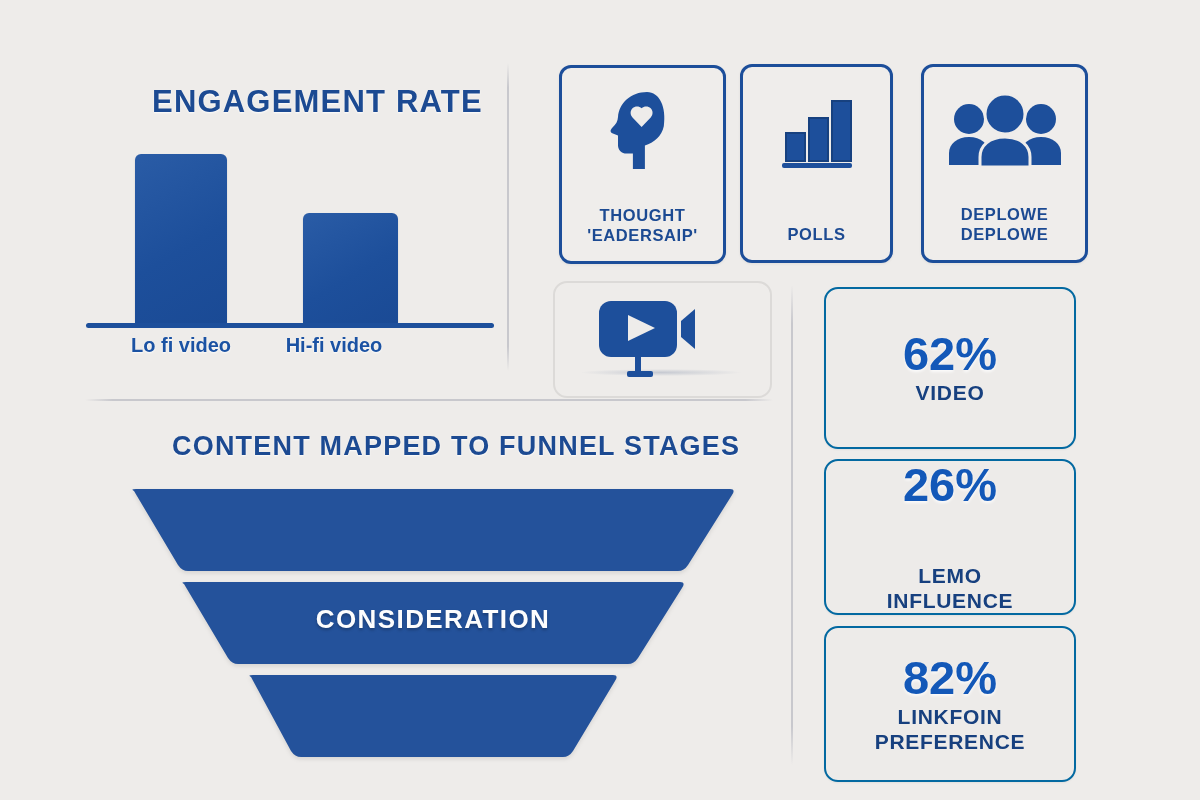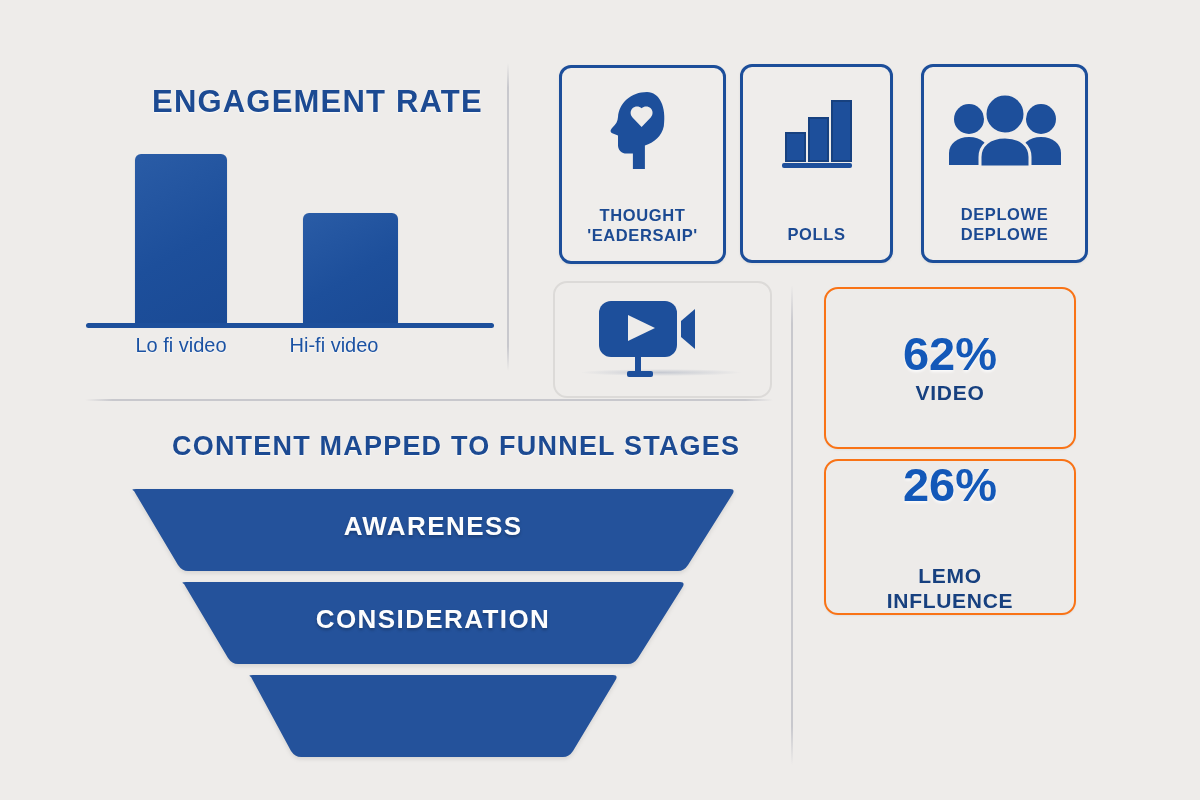--- a/index.html
+++ b/index.html
@@ -28,21 +28,21 @@
   .chart-plot{position:absolute;left:0;top:66px;width:420px;height:190px;}
   .bar{
     position:absolute;bottom:4px;
     background:linear-gradient(150deg,#2a5ca6 0%,#1d4f9b 55%,#1a4a95 100%);
     border-radius:6px 6px 0 0;
     box-shadow:0 1px 2px rgba(0,0,0,.12);
   }
   .axis-line{position:absolute;left:6px;bottom:0;width:408px;height:5px;
     background:#1d4f9b;border-radius:3px;}
   .bar-label{
-    position:absolute;top:262px;color:#1b52a3;font-size:20px;font-weight:normal;
+    position:absolute;top:262px;color:#1b52a3;font-size:20px;font-weight:bold;
     text-align:center;text-shadow:0 1px 2px rgba(255,255,255,.9);
   }
 
   
   .icon-card{
     position:absolute;background:#efedeb;
     border:3px solid #1c4e9a;border-radius:12px;
     display:flex;flex-direction:column;align-items:center;
     box-shadow:0 1px 3px rgba(0,0,0,.06);
   }
@@ -70,21 +70,21 @@
   .funnel-band svg{display:block;filter:drop-shadow(0 2px 2px rgba(0,0,0,.10));}
   .funnel-label{
     position:absolute;left:0;width:100%;text-align:center;
     color:#fdfdfd;font-weight:bold;letter-spacing:1.4px;
     text-shadow:0 2px 3px rgba(0,0,0,.25);
   }
 
   
   .stat-card{
     position:absolute;left:824px;width:248px;
-    background:#edebe9;border:2px solid #f97316;border-radius:14px;
+    background:#edebe9;border:2px solid #0369a1;border-radius:14px;
     display:flex;flex-direction:column;align-items:center;justify-content:center;
     box-shadow:0 1px 2px rgba(0,0,0,.05);
   }
   .stat-value{
     color:#1358b8;font-size:47px;font-weight:bold;line-height:1;
     text-shadow:0 2px 3px rgba(255,255,255,.8);
   }
   .stat-label{
     margin-top:4px;text-align:center;color:#17407f;
     font-size:21px;font-weight:bold;letter-spacing:.7px;line-height:1.16;
@@ -170,21 +170,20 @@
     </span>
   </div>
 
   <div id="funnel-section">
     <div id="funnel-title" class="section-title">CONTENT MAPPED TO FUNNEL STAGES</div>
 
     <div class="funnel-band" style="left:36px;top:62px;">
       <svg width="614" height="86" viewBox="0 0 614 86">
         <path fill="#24529b" d="M8 4 Q4 2 10 2 H604 Q610 2 606 8 L562 78 Q558 84 552 84 H62 Q56 84 52 78 Z"></path>
       </svg>
-      <div class="funnel-label" style="top:24px;font-size:26px;">AWARENESS</div>
     </div>
 
     <div class="funnel-band" style="left:86px;top:155px;">
       <svg width="514" height="86" viewBox="0 0 514 86">
         <path fill="#24529b" d="M8 4 Q4 2 10 2 H504 Q510 2 506 8 L462 78 Q458 84 452 84 H62 Q56 84 52 78 Z"></path>
       </svg>
       <div class="funnel-label" style="top:24px;font-size:26px;">CONSIDERATION</div>
     </div>
 
     <div class="funnel-band" style="left:153px;top:248px;">
@@ -202,14 +201,21 @@
   </div>
 
   <div class="stat-card" style="top:459px;height:152px;justify-content:space-between;">
     <div class="stat-value">26%</div>
     <div class="stat-label">
       <span>LEMO</span>
       <span class="l2">INFLUENCE</span>
     </div>
   </div>
 
+  <div class="stat-card" style="top:626px;height:152px;">
+    <div class="stat-value">82%</div>
+    <div class="stat-label">
+      <span>LINKFOIN</span>
+      <span class="l2">PREFERENCE</span>
+    </div>
+  </div>
 
 </div>
 
 </body></html>

